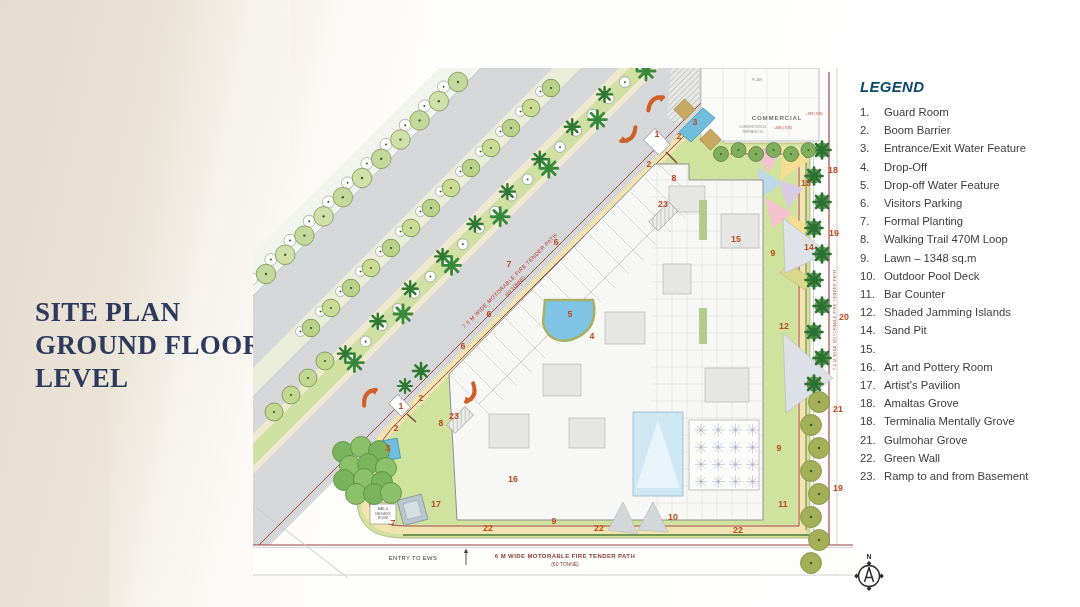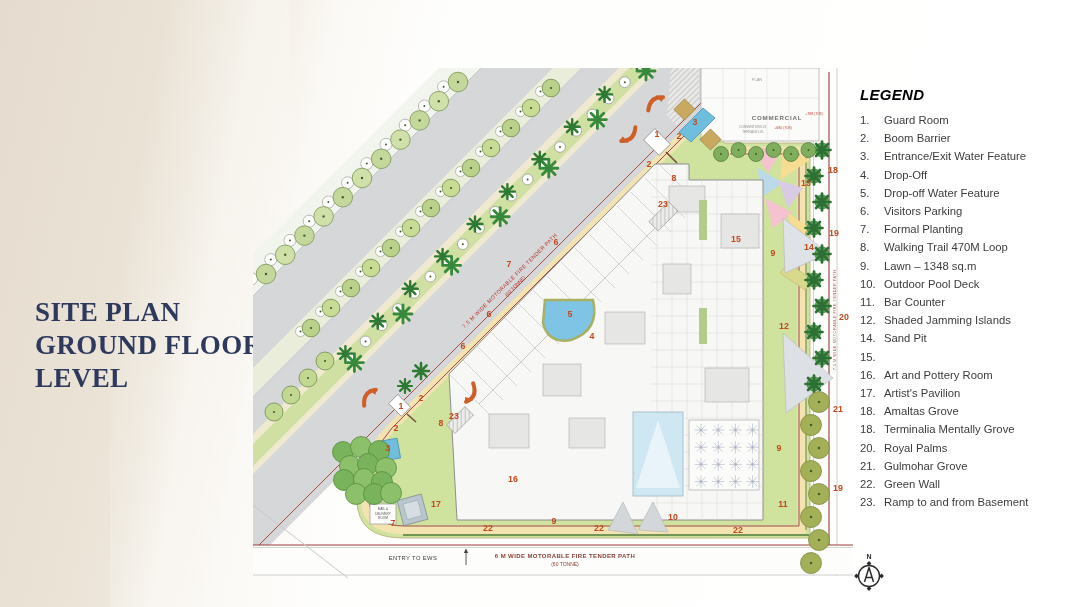--- a/index.html
+++ b/index.html
@@ -9,21 +9,21 @@
     background:linear-gradient(102deg,#e5dccf 0%,#eae2d5 14%,#ede6da 20%,#f5f0e8 24%,#fbf9f5 28%,#fefefd 38%,#ffffff 100%);
   }
   .sheen{position:absolute;left:110px;top:0;width:180px;height:607px;pointer-events:none;
     background:linear-gradient(100deg,rgba(255,255,255,0) 20%,rgba(255,255,255,.45) 52%,rgba(255,255,255,0) 78%);}
   .title-block{
     position:absolute;left:35px;top:268px;
     font-family:"Liberation Serif",serif;font-weight:600;
     color:#2d3a5e;font-size:27px;line-height:33px;letter-spacing:.4px;margin-top:28px;
   }
   .legend{position:absolute;left:860px;top:78px;width:214px;}
-  .legend h2{font-style:italic;font-weight:bold;color:#000000;font-size:15px;margin:8px 0 11px 0;letter-spacing:.3px;}
+  .legend h2{font-style:italic;font-weight:bold;color:#0c4a6e;font-size:15px;margin:0 0 11px 0;letter-spacing:.3px;}
   .legend ol{list-style:none;margin:0;padding:0;font-size:11.3px;color:#3c3c3c;}
   .legend li{display:flex;margin-bottom:5.8px;line-height:12.4px;}
   .legend .num{flex:0 0 24px;}
   .legend .txt{flex:1;}
   .plan-wrap{position:absolute;left:253px;top:68px;width:600px;height:527px;}
   .compass{position:absolute;left:849px;top:549px;}
   svg text{font-family:"Liberation Sans",sans-serif;}
   .marker{fill:#c1491f;font-size:8.8px;font-weight:bold;text-anchor:middle;}
 </style>
 </head>
@@ -103,24 +103,20 @@
         <span class="num">17.</span>
         <span class="txt">Artist's Pavilion</span>
       </li>
       <li>
         <span class="num">18.</span>
         <span class="txt">Amaltas Grove</span>
       </li>
       <li>
         <span class="num">18.</span>
         <span class="txt">Terminalia Mentally Grove</span>
-      </li>
-      <li>
-        <span class="num">20.</span>
-        <span class="txt">Royal Palms</span>
       </li>
       <li>
         <span class="num">21.</span>
         <span class="txt">Gulmohar Grove</span>
       </li>
       <li>
         <span class="num">22.</span>
         <span class="txt">Green Wall</span>
       </li>
       <li>

